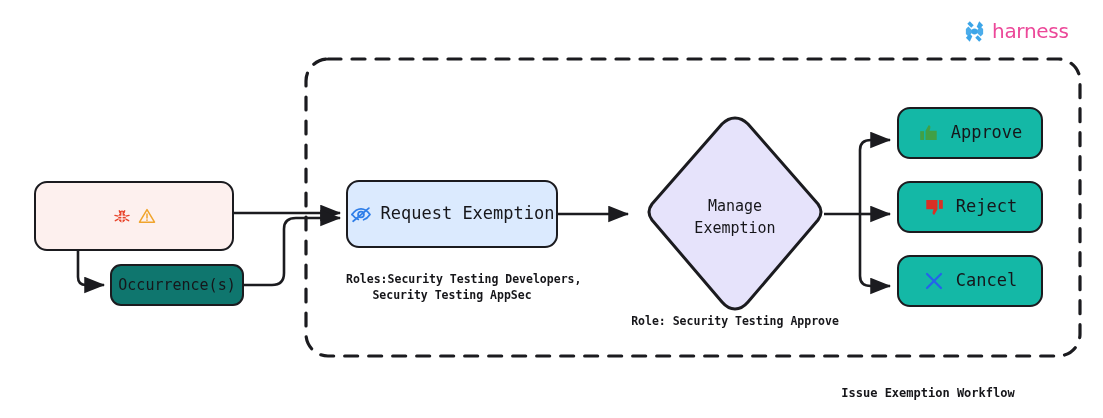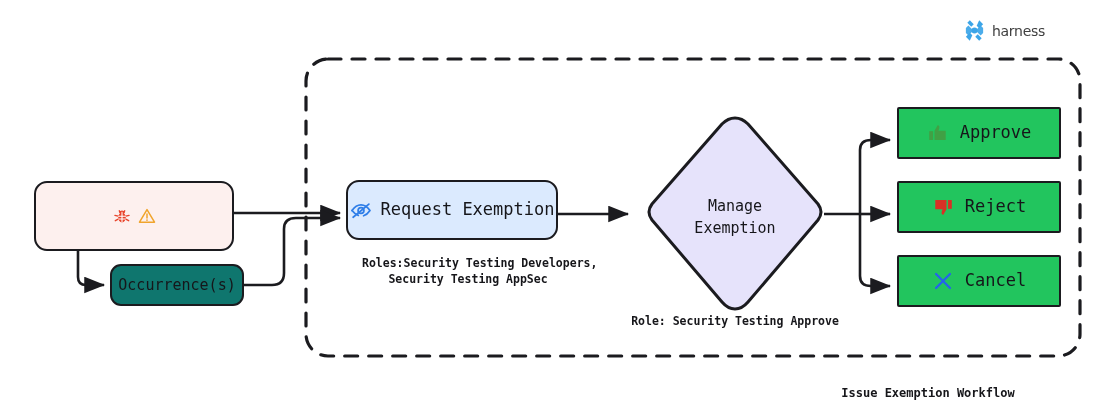--- a/index.html
+++ b/index.html
@@ -64,54 +64,53 @@
     width: 134px;
     height: 42px;
     border-radius: 11px;
     background: #0f766e;
   }
   #occurrences .node-label { font-size: 15px; }
   #request-exemption {
     left: 346px;
     top: 180px;
     width: 212px;
-    height: 60px;
+    height: 68px;
     border-radius: 13px;
     background: #dbeafe;
     flex-direction: row;
     gap: 9px;
   }
   .outcome {
-    width: 164px;
+    width: 146px;
     height: 52px;
-    border-radius: 2px;
-    background: #22c55e;
+    border-radius: 13px;
+    background: #14b8a6;
     flex-direction: row;
     gap: 11px;
     left: 897px;
   }
   #approve { top: 107px; }
   #reject  { top: 181px; }
   #cancel  { top: 255px; }
   .caption {
     position: absolute;
     font-family: "DejaVu Sans Mono", monospace;
     font-size: 11.5px;
     font-weight: bold;
     color: #16161a;
     text-align: center;
     line-height: 1.35;
     white-space: pre;
     z-index: 3;
   }
   #roles-caption {
     left: 346px;
-    top: 256px;
+    top: 272px;
     width: 212px;
-    margin-left: 16px;
   }
   #role-caption {
     left: 615px;
     top: 314px;
     width: 240px;
   }
   #workflow-title {
     position: absolute;
     left: 783px;
     top: 386px;
@@ -141,22 +140,22 @@
     position: absolute;
     left: 963px;
     top: 19px;
     display: flex;
     align-items: center;
     gap: 6px;
     z-index: 4;
   }
   #brand-name {
     font-family: "DejaVu Sans", sans-serif;
-    font-size: 14px;
-    color: #404040;
+    font-size: 20px;
+    color: #ec4899;
     letter-spacing: -0.3px;
   }
 </style>
 </head>
 <body>
 
 <div id="canvas">
 
   <svg class="layer" viewBox="0 0 1103 418">
     <defs>

